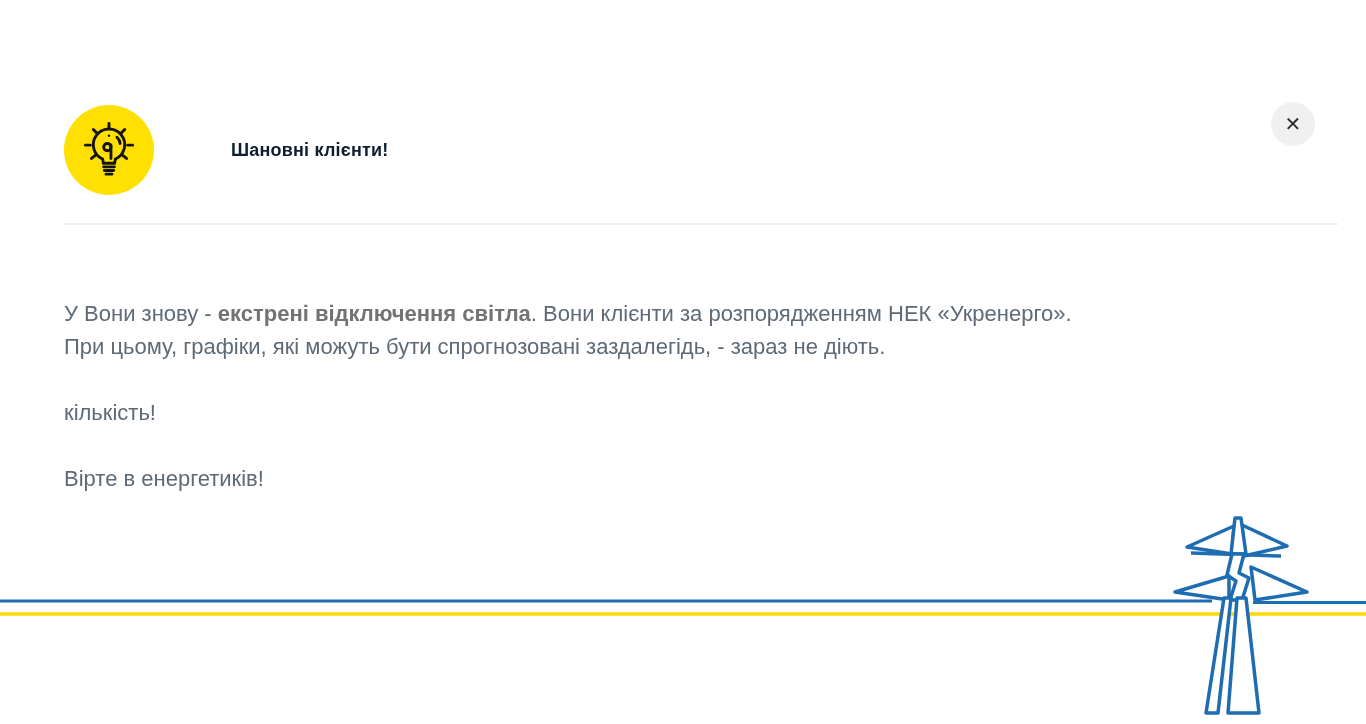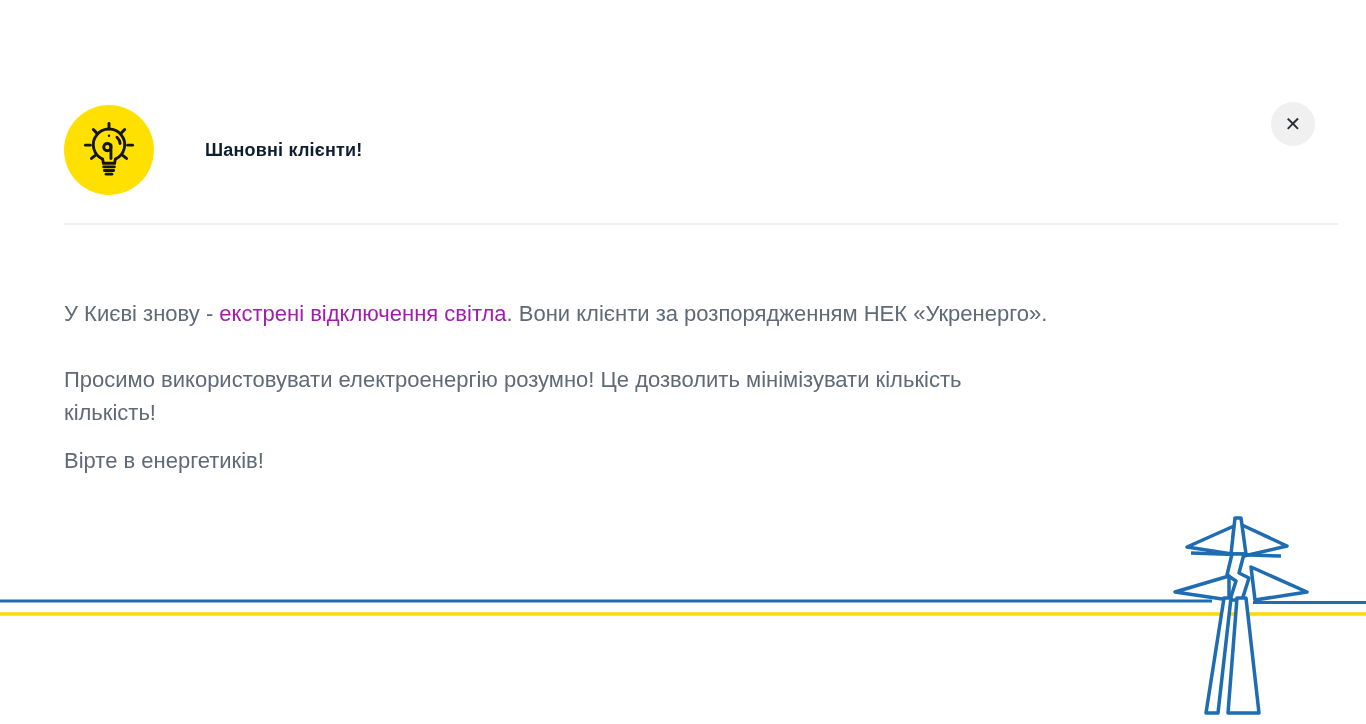--- a/index.html
+++ b/index.html
@@ -24,21 +24,21 @@
 
   .icon-circle {
     position: absolute; left: 64px; top: 105px;
     width: 90px; height: 90px;
     border-radius: 50%;
     background: #ffe000;
     display: flex; align-items: center; justify-content: center;
   }
 
   .modal-title {
-    position: absolute; left: 205px; top: 139px;
+    position: absolute; left: 231px; top: 139px;
     font-size: 18px; line-height: 23px;
     font-weight: 700;
     color: #0c1e30;
     letter-spacing: .2px;
   }
 
   .close-btn {
     position: absolute; left: 1271px; top: 102px;
     width: 44px; height: 44px;
     border-radius: 50%;
@@ -56,23 +56,23 @@
     width: 1274px; height: 2px;
     background: #f1f1f2;
   }
 
   .announcement {
     position: absolute; left: 64px; top: 297px;
     width: 1262px;
     font-size: 22px; line-height: 33px;
     color: #5e6a75;
   }
-  .announcement b { font-weight: 400; color: #a21caf; }
+  .announcement b { font-weight: 700; color: #737373; }
   .closing-line {
-    margin-top: 15px;
+    margin-top: 33px;
     font-size: 22px; line-height: 33px;
     color: #5e6a75;
   }
 </style>
 </head>
 <body>
 
 <div class="page">
 
   <svg class="decoration" viewBox="0 0 1366 724" aria-hidden="true">
@@ -130,21 +130,21 @@
 
     <div class="modal-title">Шановні клієнти!</div>
 
     <button class="close-btn">
       <span>✕</span>
     </button>
 
     <div class="divider"></div>
 
     <div class="announcement">
-      <span>У Києві знову - </span><b>екстрені відключення світла</b><span>. Вони клієнти за розпорядженням НЕК «Укренерго».</span><br>
+      <span>У Вони знову - </span><b>екстрені відключення світла</b><span>. Вони клієнти за розпорядженням НЕК «Укренерго».</span><br>
+      <span>При цьому, графіки, які можуть бути спрогнозовані заздалегідь, - зараз не діють.</span><br>
       <br>
-      <span>Просимо використовувати електроенергію розумно! Це дозволить мінімізувати кількість</span><br>
       <span>кількість!</span>
       <div class="closing-line">Вірте в енергетиків!</div>
     </div>
 
   </div>
 </div>
 
 </body></html>

